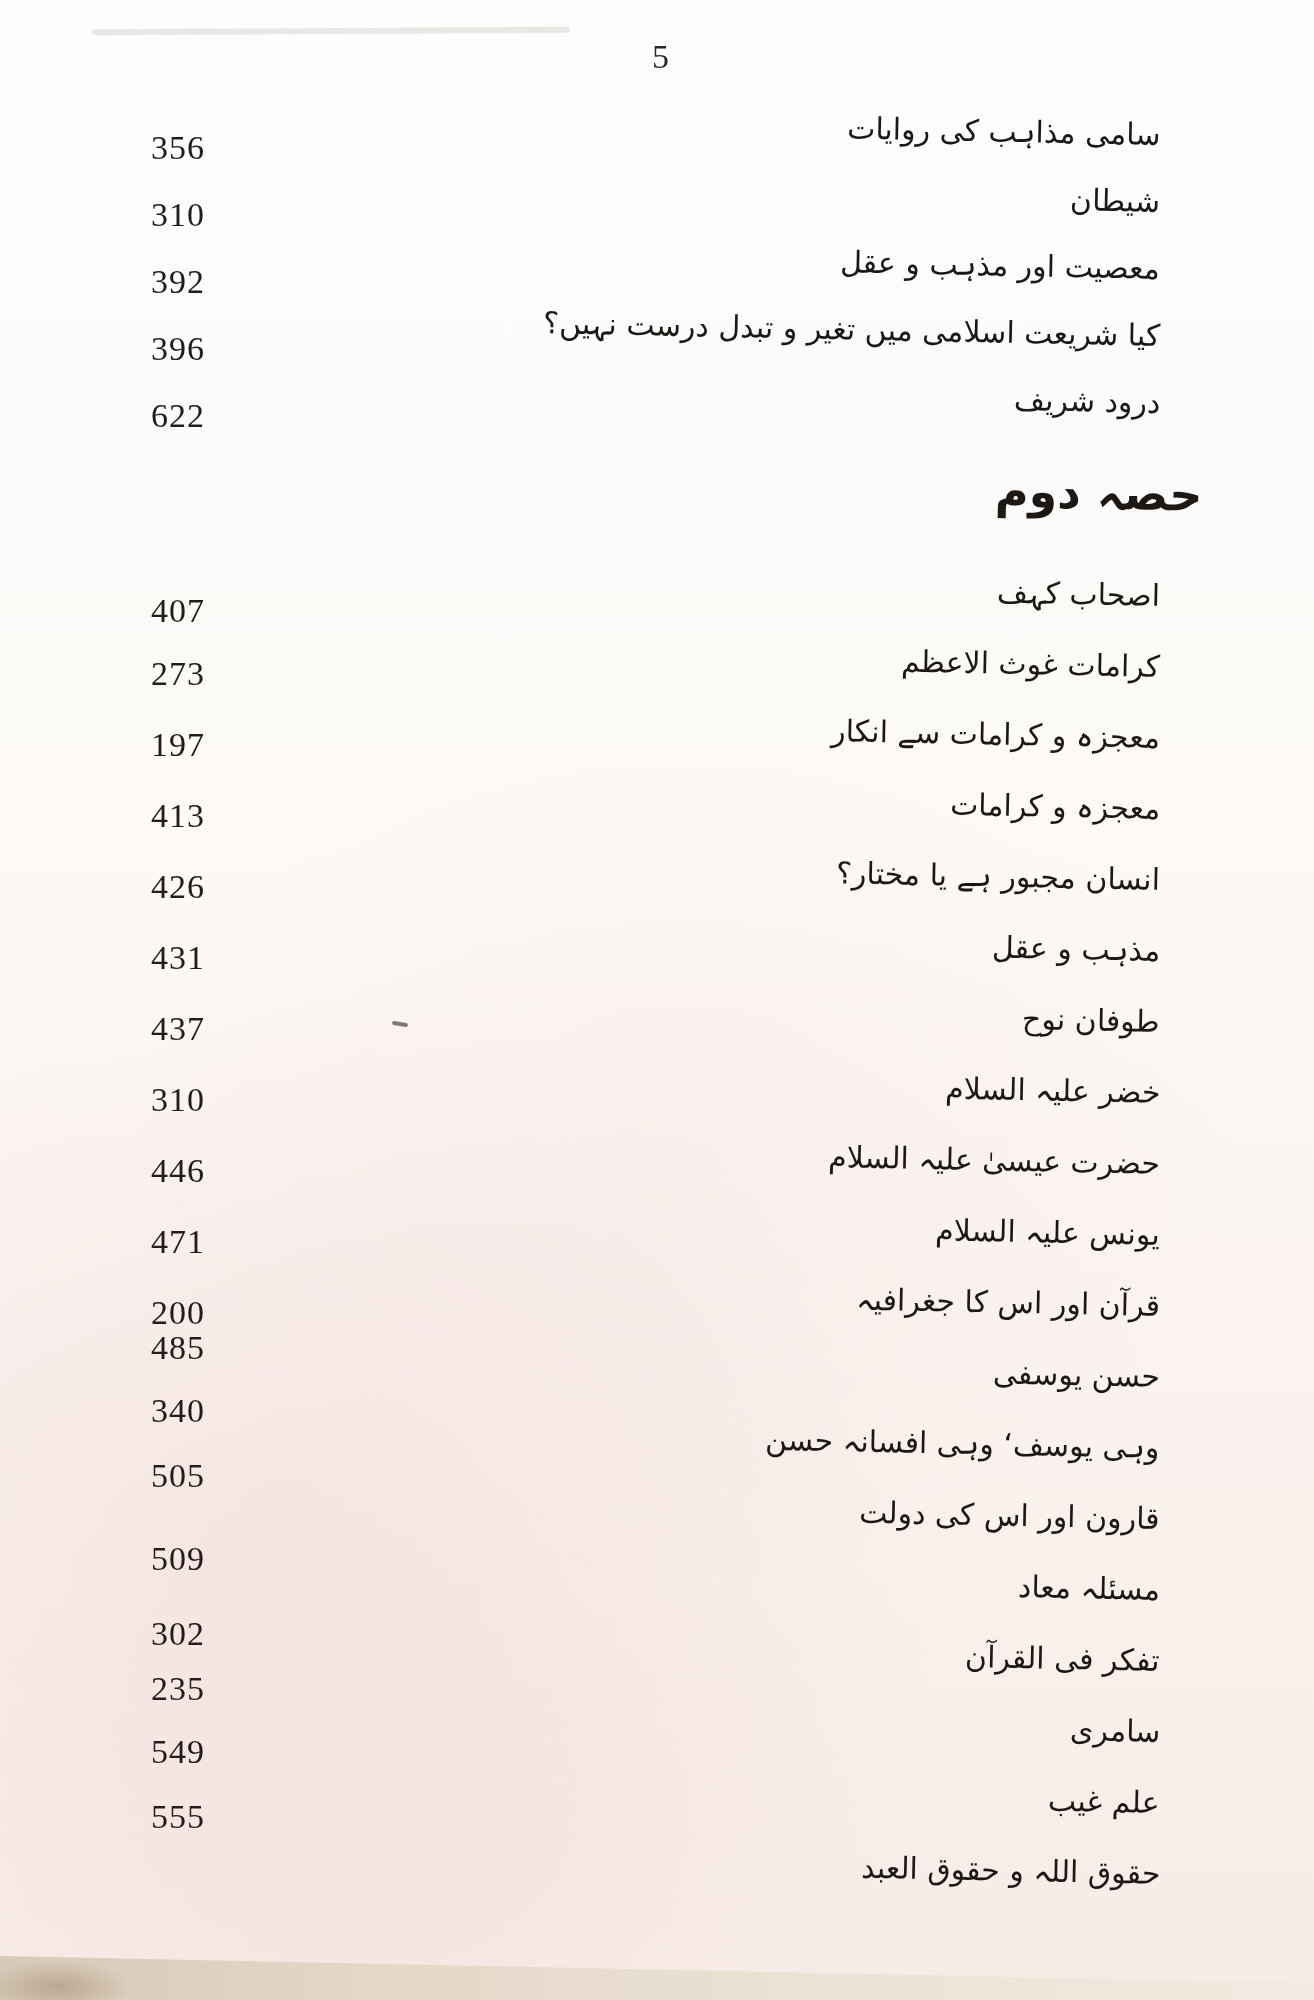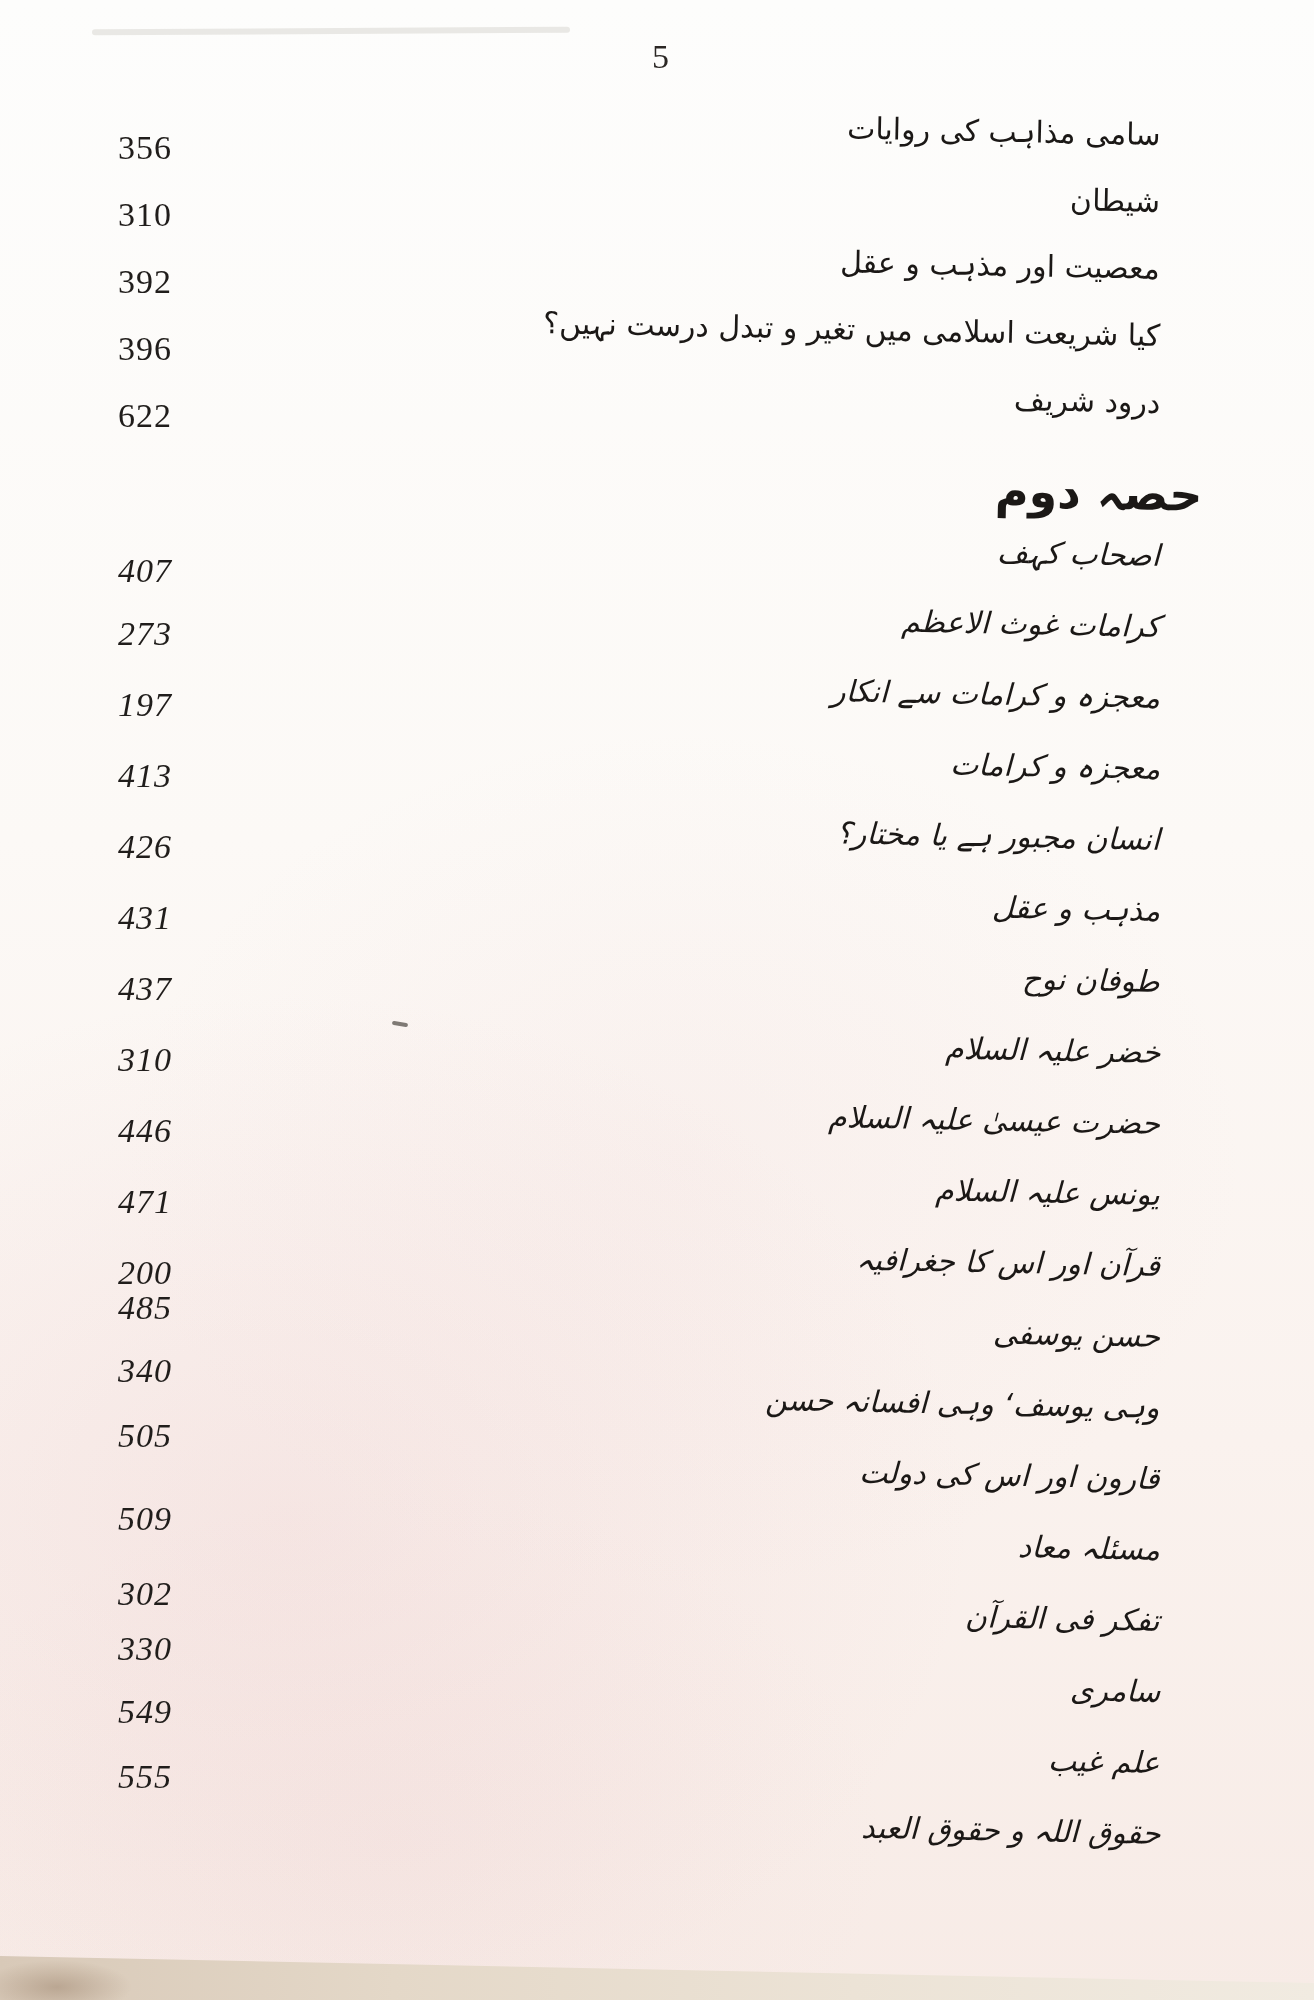--- a/index.html
+++ b/index.html
@@ -43,30 +43,30 @@
     font-size:34px;color:#2b2724;
   }
   .section-heading{
     position:absolute;right:112px;top:468px;
     direction:rtl;font-size:46px;font-weight:700;color:var(--ink);
     transform:rotate(1.2deg);transform-origin:100% 50%;
     letter-spacing:1px;
   }
   .toc-list{position:absolute;left:118px;width:1042px;}
   #toc-part1{top:102px;}
-  #toc-part2{top:521px;font-style:italic;}
+  #toc-part2{top:561px;}
   .toc-row{
     display:flex;justify-content:space-between;align-items:center;
     height:67px;
   }
   #toc-part2 .toc-row{height:71px;}
   .num{
     font-family:"Liberation Serif","DejaVu Serif",serif;
     font-size:34px;color:#201d1b;letter-spacing:1px;
-    min-width:120px;text-align:left;
+    min-width:120px;text-align:center;
   }
   .title{
     direction:rtl;text-align:right;
     font-size:30px;line-height:1.15;color:var(--ink);
     transform:rotate(1.2deg);transform-origin:100% 55%;
     white-space:nowrap;
   }
   
   #toc-part1 .num{transform:translateY(12px);}
   #toc-part2 .toc-row:nth-child(-n+11) .num{transform:translateY(6px);}
@@ -173,21 +173,21 @@
       </div>
       <div class="toc-row">
         <span class="num">509</span>
         <span class="title" dir="rtl">مسئلہ معاد</span>
       </div>
       <div class="toc-row">
         <span class="num">302</span>
         <span class="title" dir="rtl">تفکر فی القرآن</span>
       </div>
       <div class="toc-row">
-        <span class="num">330</span>
+        <span class="num">235</span>
         <span class="title" dir="rtl">سامری</span>
       </div>
       <div class="toc-row">
         <span class="num">549</span>
         <span class="title" dir="rtl">علم غیب</span>
       </div>
       <div class="toc-row">
         <span class="num">555</span>
         <span class="title" dir="rtl">حقوق اللہ و حقوق العبد</span>
       </div>

